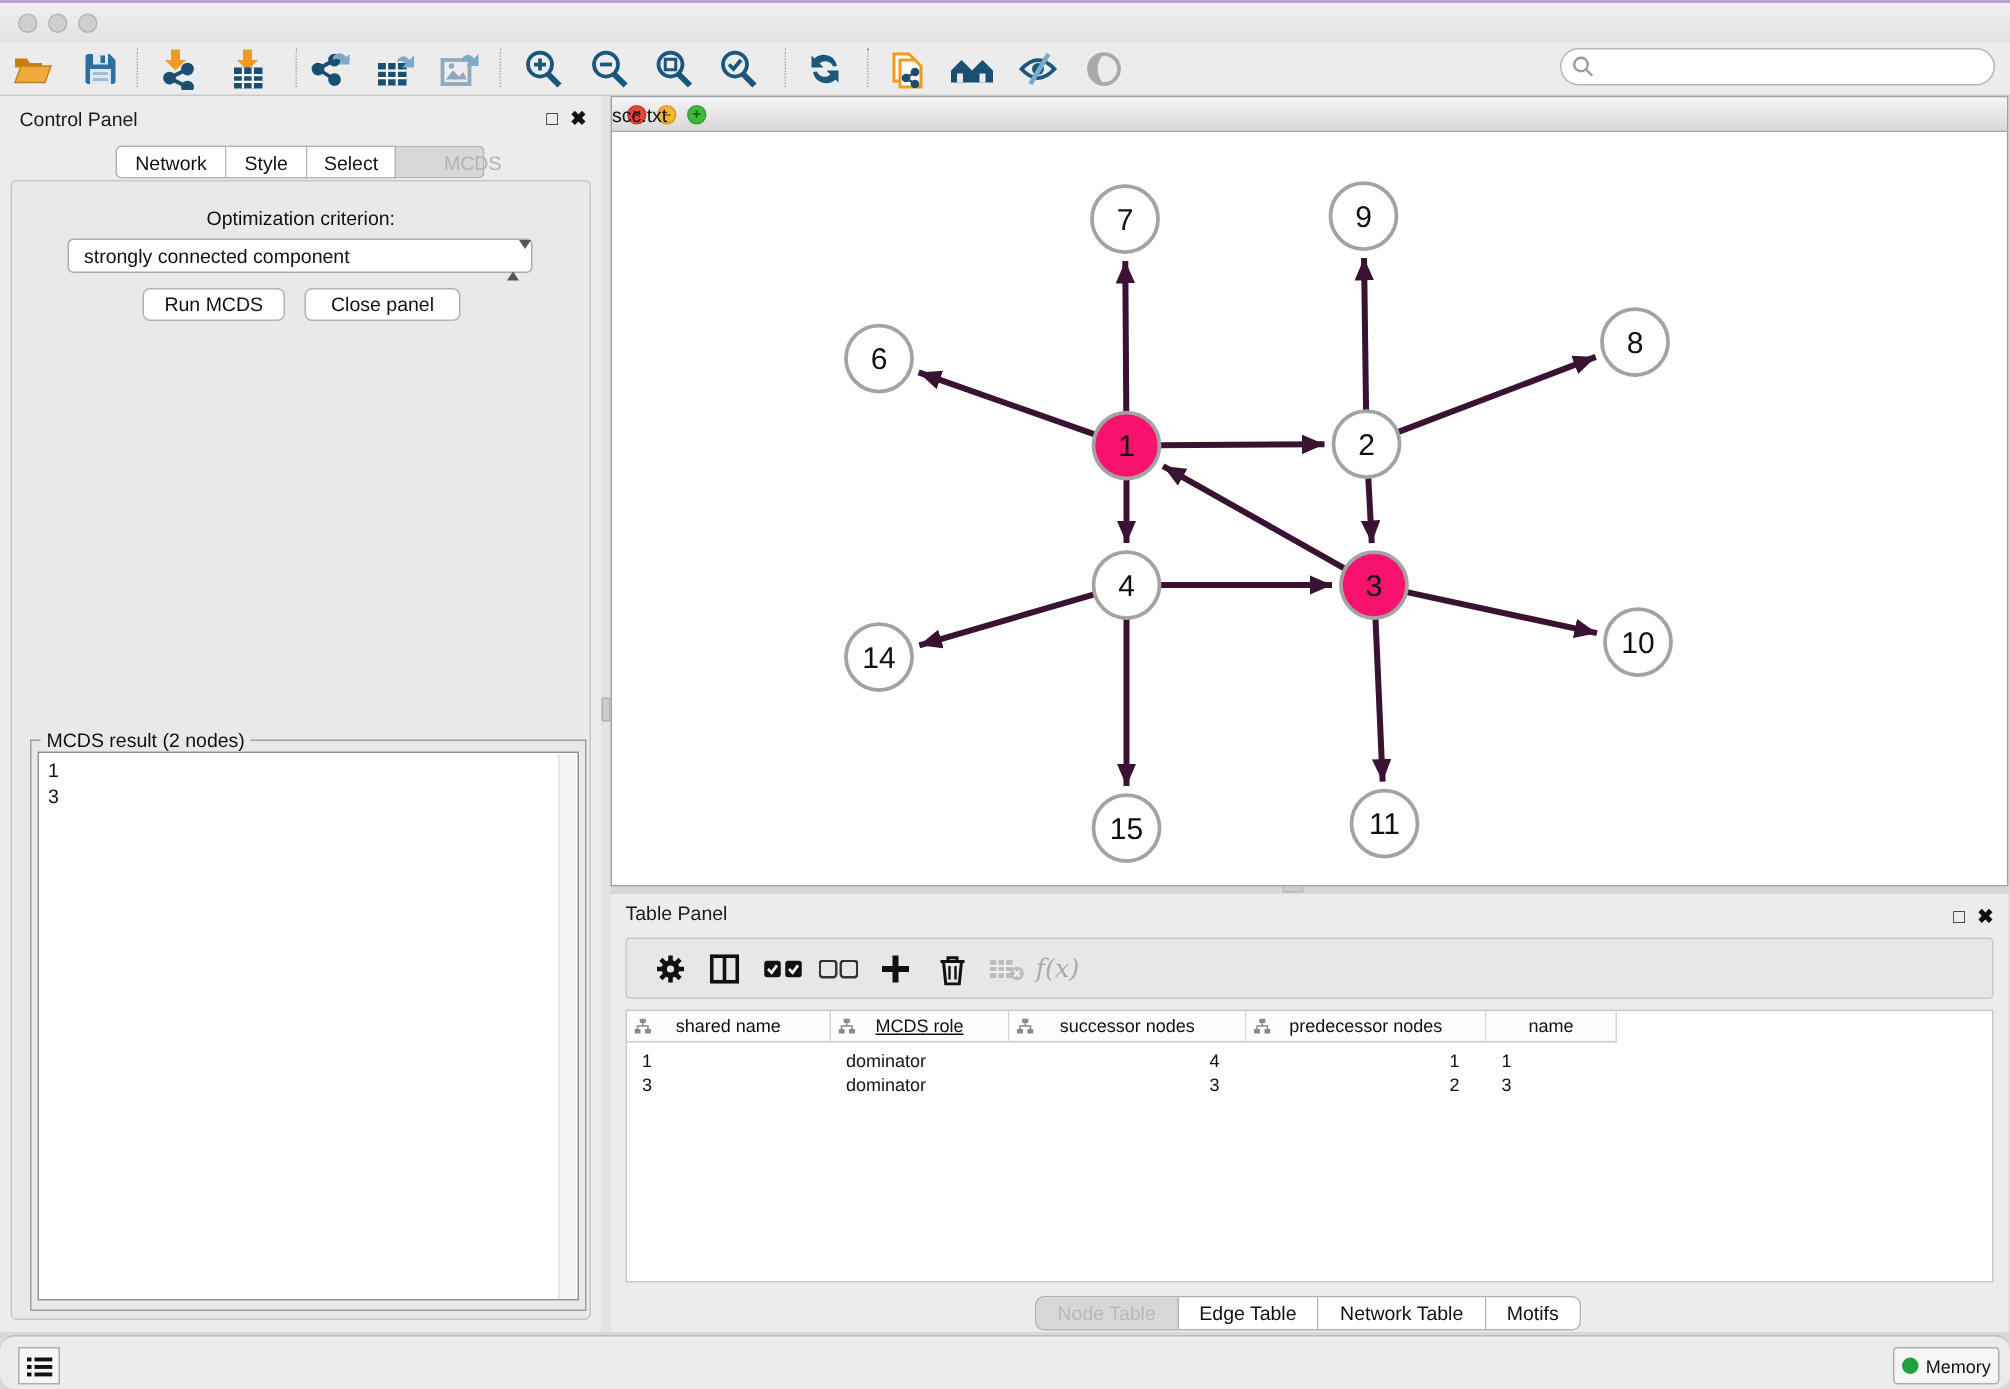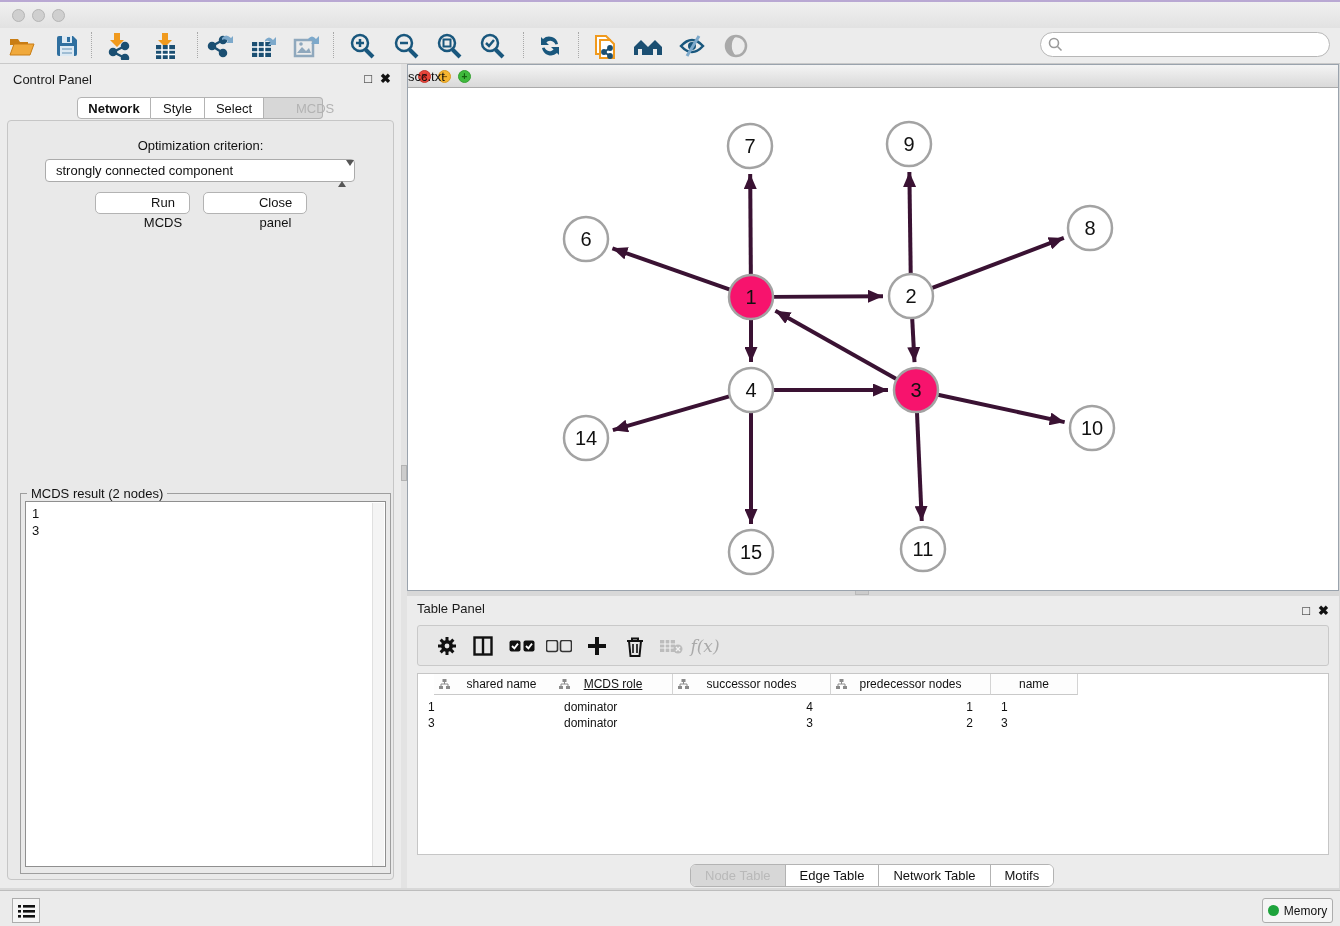--- a/index.html
+++ b/index.html
@@ -19,32 +19,32 @@
   #search-wrap { left:1040px; top:4px; width:290px; height:25px; background:#fff; border:1px solid #b7b7b7; border-radius:13px; display:flex; align-items:center; padding-left:7px; }
   #search-input { border:none; outline:none; font-size:12px; width:250px; background:transparent; }
 
   
   #control-panel { left:0; top:64px; width:401px; height:824px; background:#ececec; }
   #cp-title { left:13px; top:8px; font-size:13px; color:#1a1a1a; }
   .panel-btns { position:absolute; right:10px; top:7px; font-size:13px; color:#111; display:flex; gap:8px; font-weight:bold; }
   .panel-btns span { cursor:pointer; }
   .cp-tab { position:absolute; top:33px; height:22px; font-size:13px; text-align:center; line-height:21px;
     background:#fff; border:1px solid #b3b3b3; border-left:none; cursor:pointer; color:#111; }
-  .cp-tab.first { border-left:1px solid #b3b3b3; border-radius:4px 0 0 4px;font-weight:bold; }
+  .cp-tab.first { border-left:1px solid #b3b3b3; border-radius:4px 0 0 4px; }
   .cp-tab.last  { border-radius:0 4px 4px 0; }
   .cp-tab.active { background:#d7d7d7; color:#b3b3b3; }
   #cp-content { left:7px; top:56px; width:387px; height:760px; background:#e9e9e9; border:1px solid #c6c6c6; border-radius:4px; }
   #opt-label { left:0; top:17px; width:100%; text-align:center; font-size:13px; color:#111; }
   #opt-select { left:37px; top:38px; width:310px; height:23px; background:#fff; border:1px solid #ababab; border-radius:4px;
      font-size:13px; line-height:21px; padding-left:10px; cursor:pointer; color:#111; }
   #opt-spinner { position:absolute; right:7px; top:3px; width:9px; height:16px; }
   .spin-up { width:0;height:0;border-left:4.5px solid transparent;border-right:4.5px solid transparent;border-bottom:6px solid #555; margin-bottom:3px;}
   .spin-dn { width:0;height:0;border-left:4.5px solid transparent;border-right:4.5px solid transparent;border-top:6px solid #555;}
   .cp-btn { position:absolute; top:71px; height:22px; background:#fff; border:1px solid #b3b3b3; border-radius:5px;
-     font-size:13px; text-align:center; line-height:20px; cursor:pointer; color:#111;padding-left:41px; }
+     font-size:13px; text-align:center; line-height:20px; cursor:pointer; color:#111; }
   #mcds-fieldset { left:12px; top:372px; width:371px; height:381px; border:1px solid #9e9e9e; }
   #mcds-legend { position:absolute; left:6px; top:-8px; background:#e9e9e9; padding:0 4px; font-size:13px; color:#111; }
   #mcds-text { position:absolute; left:4px; top:7px; width:361px; height:366px; background:#fff; border:1px solid #8f8f8f;
      font-size:13px; color:#111; padding:3px 6px; white-space:pre; line-height:17px; overflow:hidden; }
   #mcds-scroll { position:absolute; right:1px; top:1px; width:12px; height:364px; background:#f4f4f4; border-left:1px solid #e0e0e0; }
 
   
   #vsplit { left:401px; top:64px; width:6px; height:824px; background:#e3e3e3; }
   #vsplit-grip { left:401px; top:465px; width:6px; height:16px; background:#cccccc; border:1px solid #b3b3b3; cursor:col-resize; }
   #hsplit-grip { left:855px; top:588px; width:14px; height:7px; background:#cccccc; border:1px solid #b9b9b9; cursor:row-resize; }
@@ -66,21 +66,21 @@
   .th-cell { position:absolute; top:0; height:21px; background:#fdfdfd; border-right:1px solid #d4d4d4; border-bottom:1px solid #c9c9c9;
      font-size:12px; color:#111; display:flex; align-items:center; justify-content:center; cursor:pointer; }
   .th-icon { position:absolute; left:5px; top:5px; }
   .td-cell { position:absolute; height:16px; font-size:12px; color:#111; line-height:16px; }
   #tp-tabs { left:283px; top:268px; height:23px; display:flex; border:1px solid #b3b3b3; border-radius:6px; overflow:hidden; background:#fff; }
   .tp-tab { height:100%; font-size:13px; line-height:21px; text-align:center; border-right:1px solid #b3b3b3; background:#fff; color:#111; cursor:pointer; padding:0 14px; }
   .tp-tab:last-child { border-right:none; }
   .tp-tab.active { background:#d7d7d7; color:#b9b9b9; }
 
   
-  #statusbar { left:0; top:890px; width:1340px; height:36px; background:#ebebeb; border-top:1px solid #bdbdbd; }
+  #statusbar { left:0; top:890px; width:1340px; height:36px; background:#ebebeb; border-top:1px solid #bdbdbd;border-radius:10px; }
   #list-btn { left:12px; top:7px; width:28px; height:25px; background:#f5f5f5; border:1px solid #adadad; display:flex; align-items:center; justify-content:center; cursor:pointer; }
   #memory-btn { left:1262px; top:7px; width:71px; height:25px; background:#f5f5f5; border:1px solid #adadad; border-radius:3px;
      display:flex; align-items:center; justify-content:center; gap:5px; font-size:12px; color:#111; cursor:pointer; }
   #memory-dot { width:11px; height:11px; border-radius:50%; }
 </style>
 </head>
 <body>
 
 <div id="titlebar" class="abs">
   <div class="abs" style="left:12px; top:7px; display:flex; gap:7px;">
@@ -390,21 +390,21 @@
           </g>
           <circle cx="19" cy="11" r="4.5" fill="#8a8a8a"></circle>
           <path d="M17 9 l4 4 M21 9 l-4 4" stroke="#fff" stroke-width="1.4"></path>
         </svg>
     </div>
     <div class="tp-icon" style="left:272px; font-family:'DejaVu Serif', serif; font-style:italic; font-size:17px; color:#aaa;">f(x)</div>
   </div>
 
   <div id="tp-table" class="abs">
     <div id="tp-header">
-        <div class="th-cell" style="left: 16px; width: 136px;">
+        <div class="th-cell" style="left: 0px; width: 136px;">
           <span class="th-icon"><svg width="11" height="11">
               <g fill="#8a8a8a">
                 <rect x="3.5" y="0" width="4" height="3"></rect>
                 <rect x="0" y="7" width="4" height="3"></rect>
                 <rect x="7" y="7" width="4" height="3"></rect>
                 <path d="M5.5 3 v2 M2 7 V5 h7 v2" stroke="#8a8a8a" fill="none"></path>
               </g>
             </svg></span>
           <span>shared name</span>
         </div>

